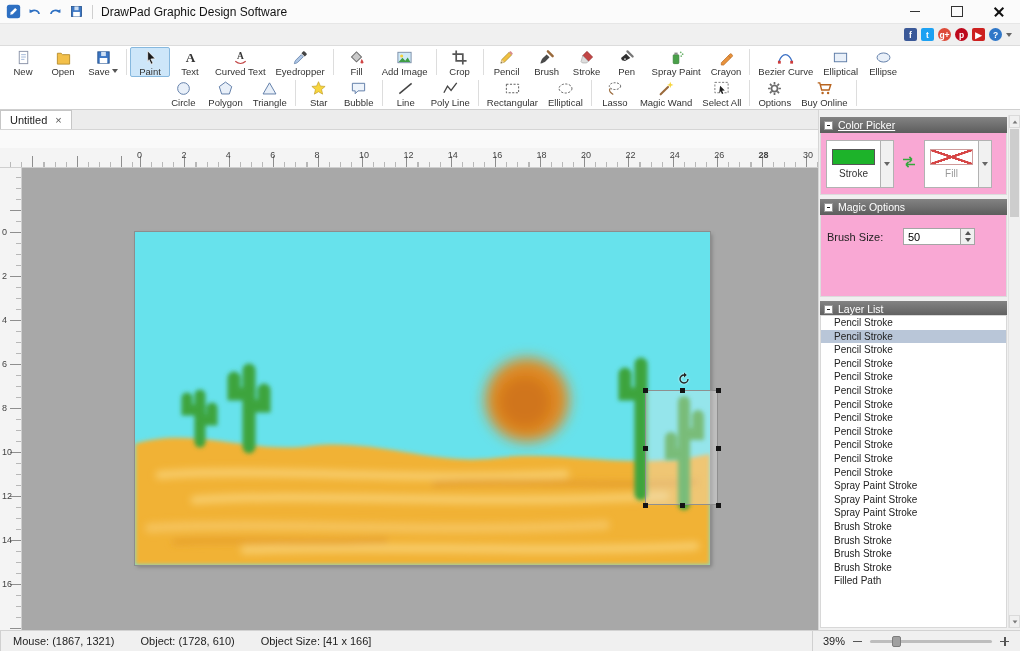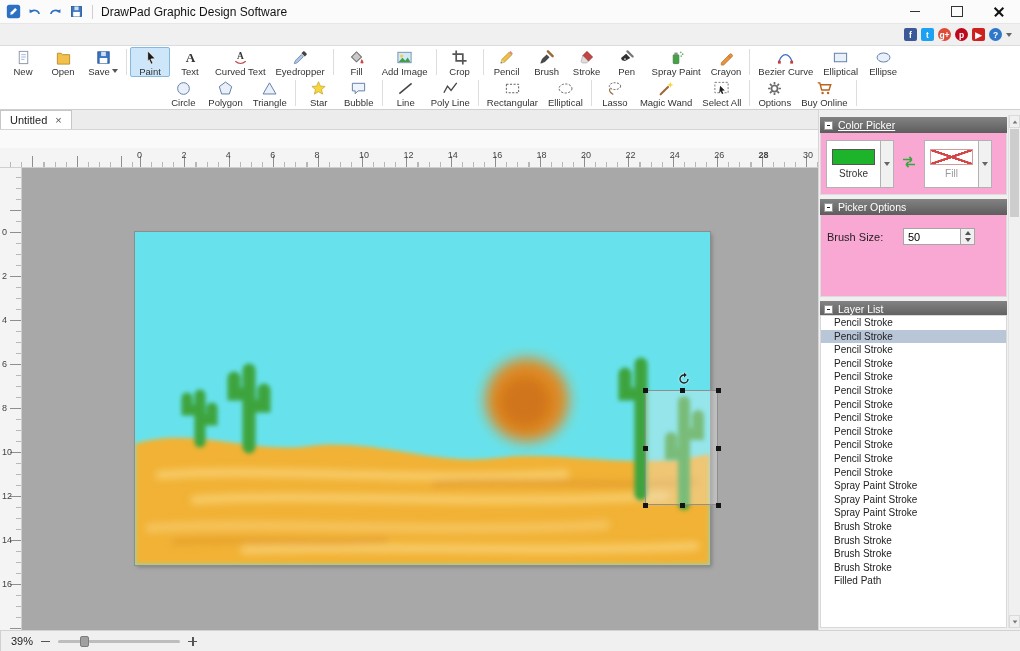--- a/index.html
+++ b/index.html
@@ -658,21 +658,21 @@
           <span class="sw none"></span>
           <span class="fill-label">Fill</span>
         </div>
         <div class="ddbtn">
             <span class="caret"></span>
           </div>
       </div>
 
       <div class="phead">
         <span class="collapse"></span>
-        <span>Picker Options</span>
+        <span>Magic Options</span>
       </div>
       <div class="pbody pobody">
         <div class="porow">
           <span class="polabel">Brush Size:</span>
           <span class="spin">
             <input readonly="" value="50" style="">
             <span class="spinbtns">
               <span class="spb">
                   <span class="tri-up"></span>
                 </span>
@@ -720,20 +720,25 @@
           <span class="tri-up"></span>
         </span>
       <span class="sthumb2"></span>
       <span class="sarr down">
           <span class="tri-down"></span>
         </span>
     </div>
   </div>
 
   <div id="statusbar">
+    <span class="sb-mid">
+      <span>Mouse: (1867, 1321)</span>
+      <span>Object: (1728, 610)</span>
+      <span>Object Size: [41 x 166]</span>
+    </span>
     <span class="sb-right">
       <span>39%</span>
       <span class="zbtn minus"></span>
       <span class="ztrack">
           <span class="zthumb"></span>
         </span>
       <span class="zbtn plus"></span>
     </span>
   </div>
 </div>

